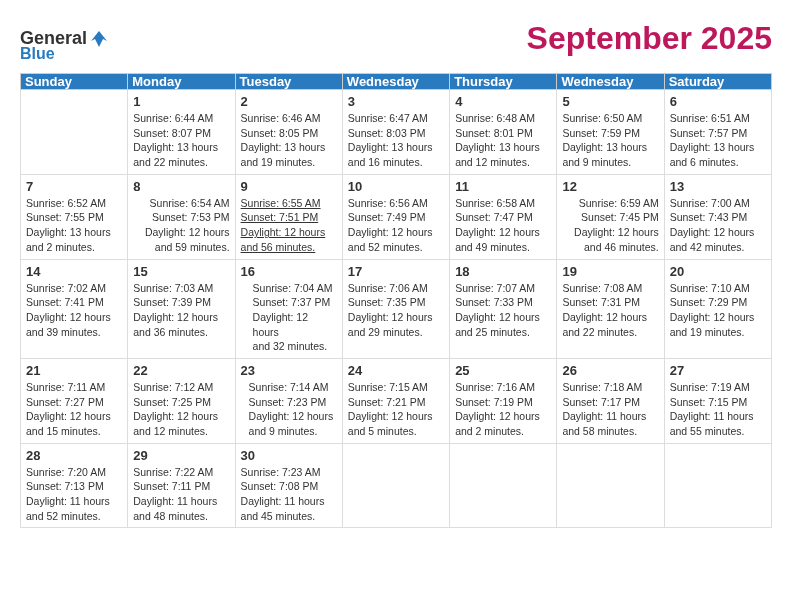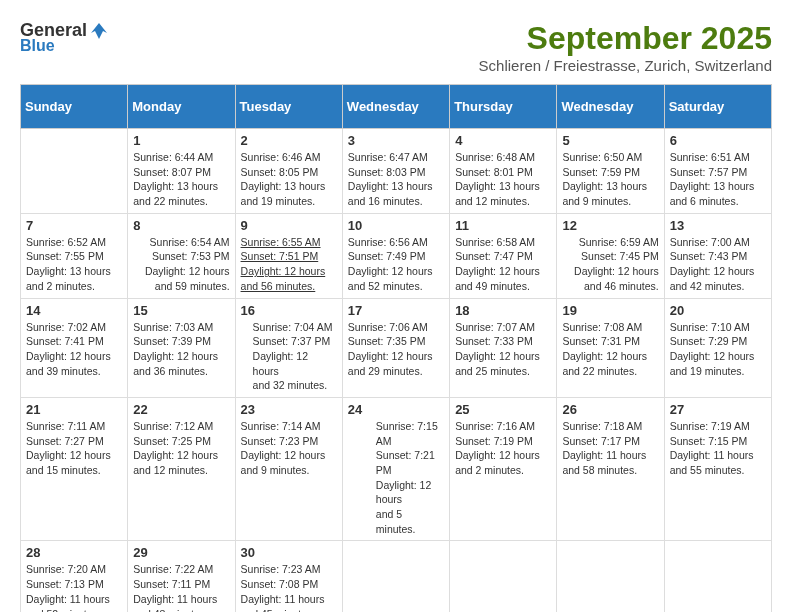--- a/index.html
+++ b/index.html
@@ -13,46 +13,47 @@
     .header {
       display: flex;
       justify-content: space-between;
       align-items: flex-start;
       margin-bottom: 10px;
     }
     .logo {
       display: flex;
       flex-direction: column;
       align-items: flex-start;
+      margin-top: 8px;
     }
     .logo-row {
       display: flex;
       align-items: center;
     }
     .title-section {
       text-align: right;
     }
     .month-title {
       font-size: 32px;
       font-weight: bold;
-      color: #4d7c0f;
+      color: #be185d;
     }
     .location-title {
       font-size: 15px;
       color: #555;
     }
     .calendar {
       width: 100%;
       border-collapse: collapse;
       font-size: 11px;
     }
     .calendar th {
       background-color: #2a7abf;
       color: #fff;
-      padding: 14px 4px;
+      padding: 0 4px;
       text-align: left;
       font-size: 13px;
       font-weight: bold;
       border: 1px solid #ccc;
     }
     .calendar td {
       vertical-align: top;
       padding: 4px 5px;
       border: 1px solid #ddd;
       width: 107px;
@@ -81,21 +82,20 @@
     <div class="logo-row">
       <span style="font-size:18px;font-weight:bold;color:#333;">General</span>
       <svg width="20" height="20" viewBox="0 0 20 20" style="margin-left:2px;">
         <polygon points="10,2 18,12 14,10 10,18 6,10 2,12" fill="#2a7abf"></polygon>
       </svg>
     </div>
     <span style="font-size:16px;font-weight:bold;color:#2a7abf;margin-top:-4px;">Blue</span>
   </div>
   <div class="title-section">
     <div class="month-title">September 2025</div>
-    <div class="location-title">Schlieren / Freiestrasse, Zurich, Switzerland</div>
   </div>
 </div>
 
 <table class="calendar">
   <thead>
     <tr>
       <th>Sunday</th>
       <th>Monday</th>
       <th>Tuesday</th>
       <th>Wednesday</th>
@@ -262,28 +262,28 @@
         </td>
         <td>
           <div class="day-number">22</div>
           <div class="day-info" style="white-space: pre-line;">Sunrise: 7:12 AM
 Sunset: 7:25 PM
 Daylight: 12 hours
 and 12 minutes.</div>
         </td>
         <td>
           <div class="day-number">23</div>
-          <div class="day-info" style="white-space: pre-line;">Sunrise: 7:14 AM
+          <div class="day-info" style="white-space: pre-line; margin-left: 8px;">Sunrise: 7:14 AM
 Sunset: 7:23 PM
 Daylight: 12 hours
 and 9 minutes.</div>
         </td>
         <td>
           <div class="day-number">24</div>
-          <div class="day-info" style="white-space: pre-line; margin-left: 28px;">Sunrise: 7:15 AM
+          <div class="day-info" style="white-space: pre-line;">Sunrise: 7:15 AM
 Sunset: 7:21 PM
 Daylight: 12 hours
 and 5 minutes.</div>
         </td>
         <td>
           <div class="day-number">25</div>
           <div class="day-info" style="white-space: pre-line;">Sunrise: 7:16 AM
 Sunset: 7:19 PM
 Daylight: 12 hours
 and 2 minutes.</div>

